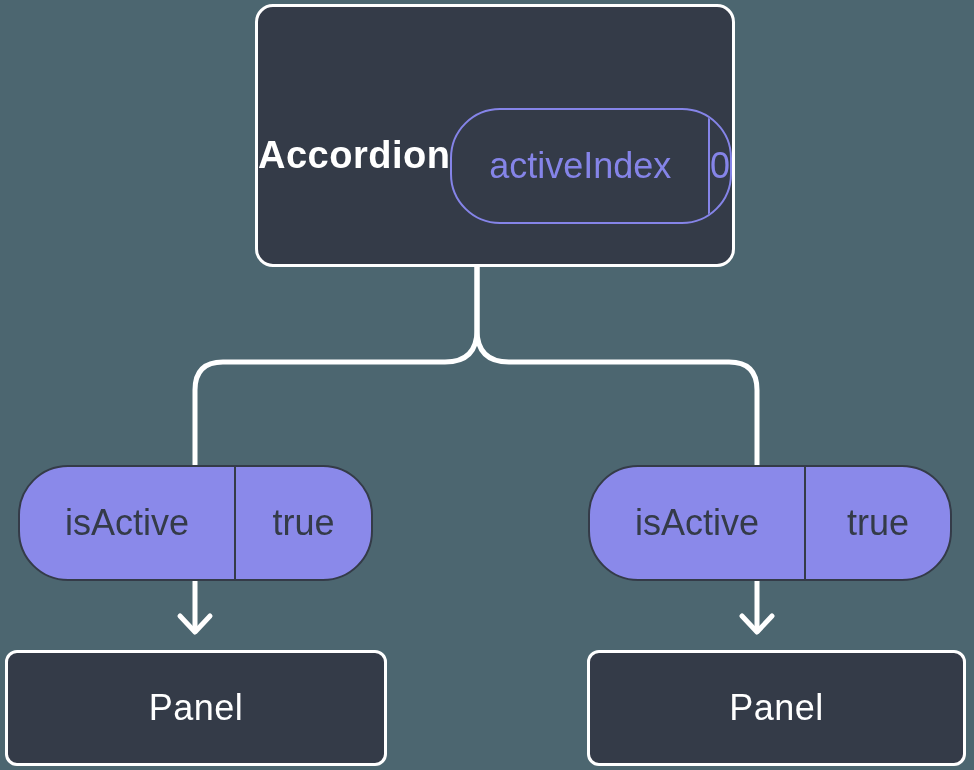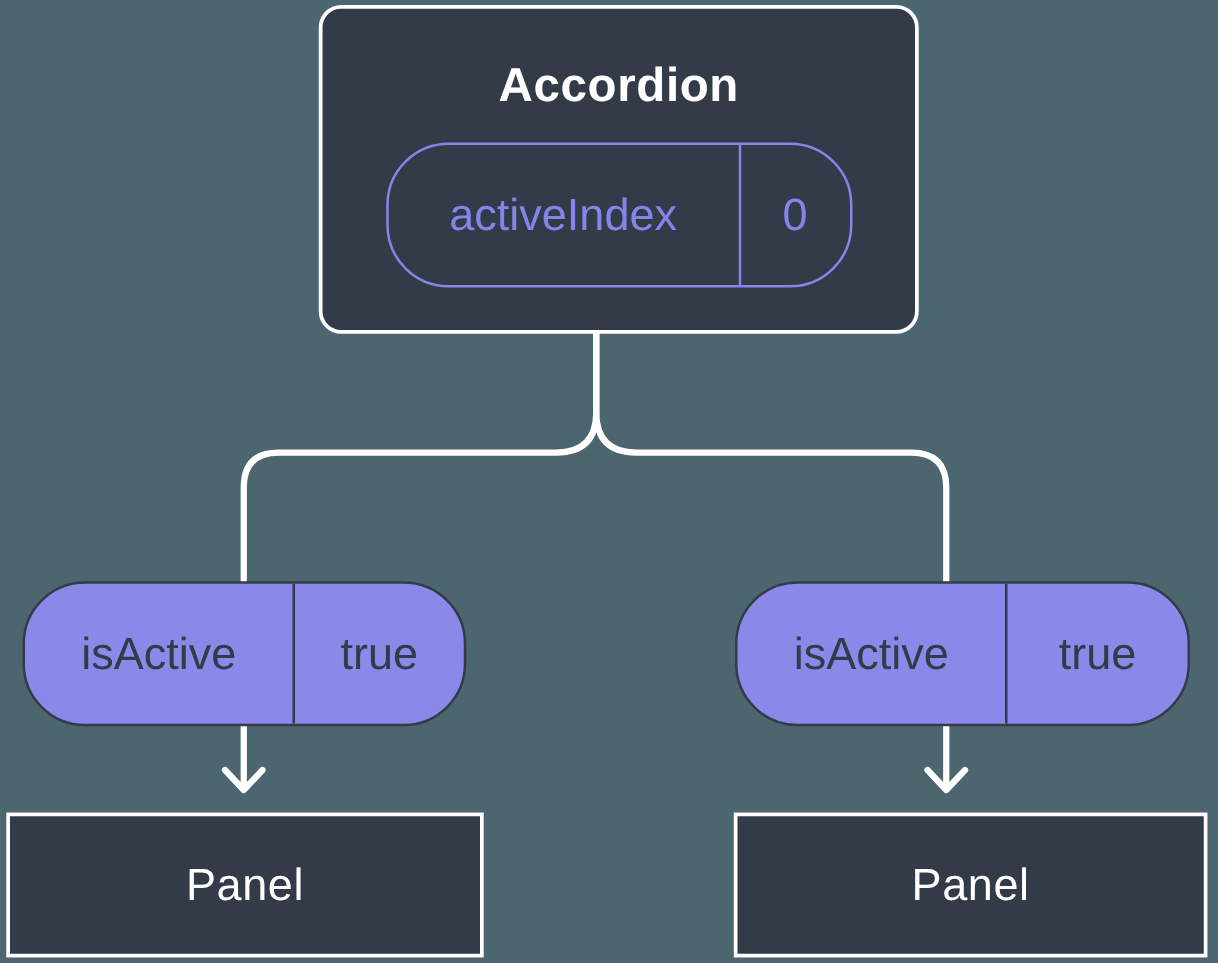--- a/index.html
+++ b/index.html
@@ -41,21 +41,20 @@
     position: absolute;
     background: var(--node-fill);
     border: 3px solid var(--node-border);
     z-index: 2;
   }
   .root-node {
     left: 255px; top: 4px;
     width: 480px; height: 263px;
     border-radius: 18px;
     display: flex;
-    flex-direction: column;
     align-items: center;
     padding-top: 40px;
   }
   .root-title {
     color: var(--node-text);
     font-size: 38px;
     font-weight: 600;
     letter-spacing: 0.5px;
     line-height: 1.2;
   }
@@ -91,21 +90,21 @@
     font-size: 36px;
     font-weight: 400;
   }
   .state-pill .cell-label { width: 280px; }
   .state-pill .cell-value { flex: 1; }
   .prop-pill .cell-label  { width: 214px; }
   .prop-pill .cell-value  { flex: 1; }
   .panel-node {
     top: 650px;
     height: 116px;
-    border-radius: 0;
+    border-radius: 12px;
     display: flex;
     align-items: center;
     justify-content: center;
   }
   .panel-node-left  { left: 5px;   width: 382px; }
   .panel-node-right { left: 587px; width: 379px; }
   .panel-title {
     color: var(--node-text);
     font-size: 36px;
     font-weight: 500;

